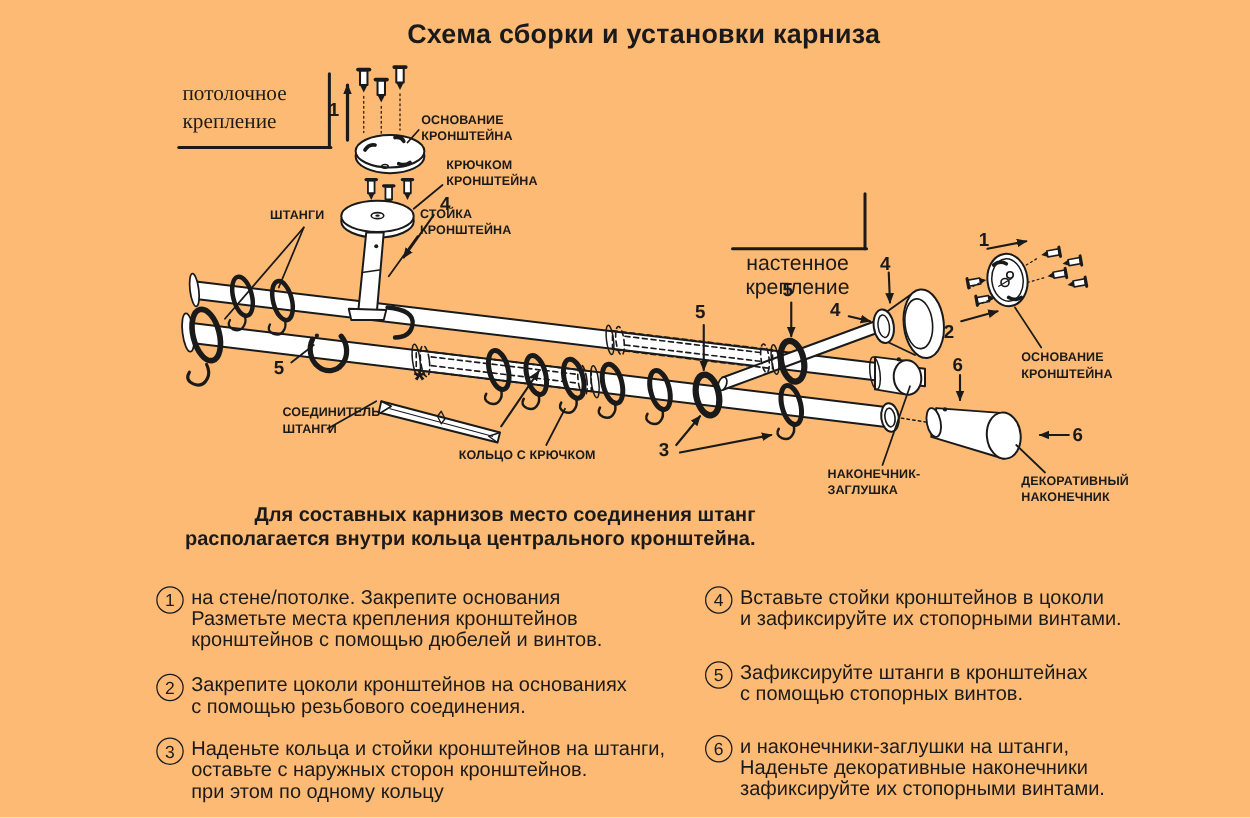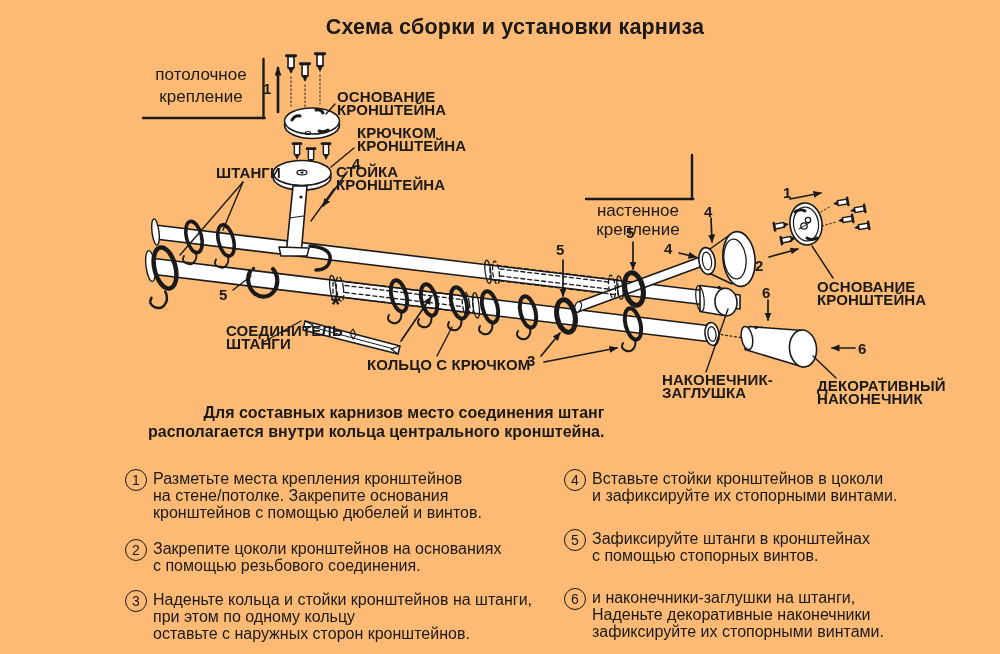--- a/index.html
+++ b/index.html
@@ -1,23 +1,23 @@
 <!DOCTYPE html>
 <html><head>
 <meta charset="utf-8">
 <style>
   html,body{margin:0;padding:0;background:#fff;}
   .page{position:relative;width:1000px;height:654px;background:#fdba74;overflow:hidden;
         font-family:"Liberation Sans",sans-serif;color:#1a1a1a;}
   .abs{position:absolute;}
   .title{left:30px;top:15px;width:970px;text-align:center;font-size:21.5px;font-weight:700;letter-spacing:.2px;}
   .boxlabel{font-size:17px;line-height:22px;font-weight:400;}
-  .boxlabel.right{text-align:center;}
+  .boxlabel.right{text-align:left;font-family:Liberation Serif, serif;}
   .boxlabel.center{text-align:center;}
-  .plabel{font-size:15px;font-weight:700;line-height:12.5px;white-space:nowrap;letter-spacing:.1px;}
+  .plabel{font-size:10px;font-weight:700;line-height:12.5px;white-space:nowrap;letter-spacing:.1px;}
   .marker{font-size:15px;font-weight:700;}
   .aster{font-size:24px;font-weight:700;}
   .note{font-size:16px;font-weight:700;line-height:19px;white-space:nowrap;text-align:right;}
   .instr{display:flex;align-items:flex-start;}
   .inum{flex:0 0 auto;width:20px;height:20px;border:1.6px solid #1a1a1a;border-radius:50%;
         font-size:14px;line-height:20px;text-align:center;margin-right:6px;margin-top:-1px;}
   .ilines{font-size:16px;line-height:17.2px;white-space:nowrap;}
   svg{position:absolute;left:0;top:50px;}
 </style>
 </head>
@@ -281,38 +281,38 @@
   <div class="abs marker" style="left:858px;top:340px;">6</div>
 
   <div class="abs note" style="left:148px;top:403px;">
     <div>Для составных карнизов место соединения штанг</div>
     <div>располагается внутри кольца центрального кронштейна.</div>
   </div>
 
   <div class="abs instr" style="left:125px;top:470px;width:440px;">
     <div class="inum">1</div>
     <div class="ilines">
+      <div>на стене/потолке. Закрепите основания</div>
       <div>Разметьте места крепления кронштейнов</div>
-      <div>на стене/потолке. Закрепите основания</div>
       <div>кронштейнов с помощью дюбелей и винтов.</div>
     </div>
   </div>
   <div class="abs instr" style="left:125px;top:540px;width:440px;">
     <div class="inum">2</div>
     <div class="ilines">
       <div>Закрепите цоколи кронштейнов на основаниях</div>
       <div>с помощью резьбового соединения.</div>
     </div>
   </div>
   <div class="abs instr" style="left:125px;top:591px;width:440px;">
     <div class="inum">3</div>
     <div class="ilines">
       <div>Наденьте кольца и стойки кронштейнов на штанги,</div>
+      <div>оставьте с наружных сторон кронштейнов.</div>
       <div>при этом по одному кольцу</div>
-      <div>оставьте с наружных сторон кронштейнов.</div>
     </div>
   </div>
 
   <div class="abs instr" style="left:564px;top:470px;width:420px;">
     <div class="inum">4</div>
     <div class="ilines">
       <div>Вставьте стойки кронштейнов в цоколи</div>
       <div>и зафиксируйте их стопорными винтами.</div>
     </div>
   </div>

